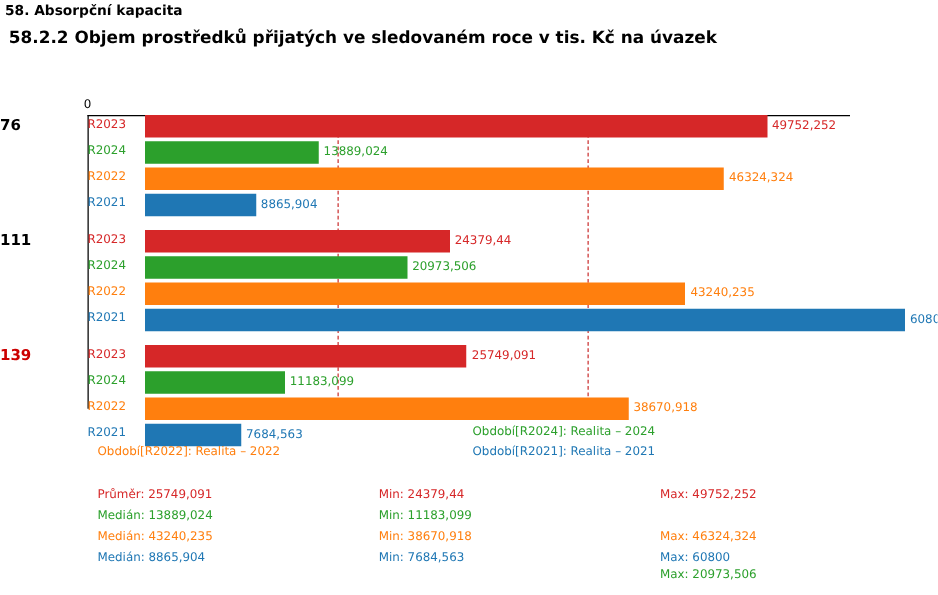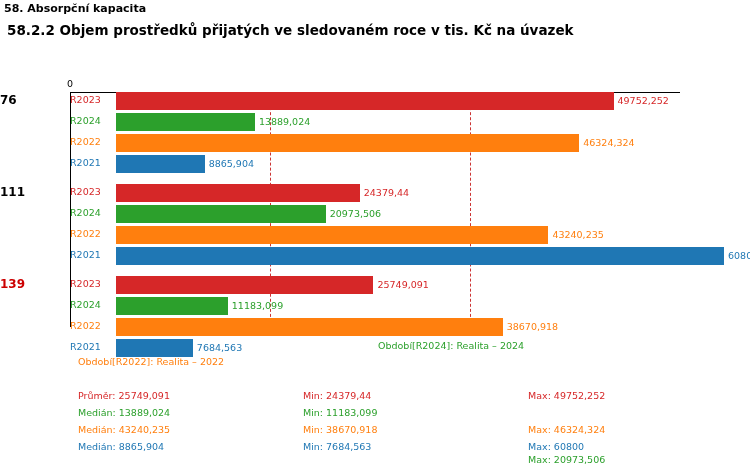--- a/index.html
+++ b/index.html
@@ -224,20 +224,21 @@
         <span class="cat" style="color: rgb(31, 119, 180);">R2021</span>
         <div class="bar" style="width: 76.8456px; background: rgb(31, 119, 180);"></div>
         <span class="val" style="color: rgb(31, 119, 180); left: 126.846px;">7684,563</span>
       </div>
       <div class="group-label accent" style="top: 277px; position: absolute;">139</div>
     </div>
 
   <div class="legend">
       <div class="legend-item" style="left: 378px; top: 0px; color: rgb(44, 160, 44);">Období[R2024]: Realita – 2024</div>
       <div class="legend-item" style="left: 78px; top: 16px; color: rgb(255, 127, 14);">Období[R2022]: Realita – 2022</div>
+      <div class="legend-item" style="left: 378px; top: 16px; color: rgb(31, 119, 180);">Období[R2021]: Realita – 2021</div>
     </div>
 
   <div class="stats">
       <div class="stat-cell" style="left: 78px; top: 0px; color: rgb(214, 39, 40);">Průměr: 25749,091</div>
       <div class="stat-cell" style="left: 303px; top: 0px; color: rgb(214, 39, 40);">Min: 24379,44</div>
       <div class="stat-cell" style="left: 528px; top: 0px; color: rgb(214, 39, 40);">Max: 49752,252</div>
       <div class="stat-cell" style="left: 78px; top: 17px; color: rgb(44, 160, 44);">Medián: 13889,024</div>
       <div class="stat-cell" style="left: 303px; top: 17px; color: rgb(44, 160, 44);">Min: 11183,099</div>
       <div class="stat-cell" style="left: 528px; top: 32px; color: rgb(44, 160, 44); margin-top: 32px;">Max: 20973,506</div>
       <div class="stat-cell" style="left: 78px; top: 34px; color: rgb(255, 127, 14);">Medián: 43240,235</div>

